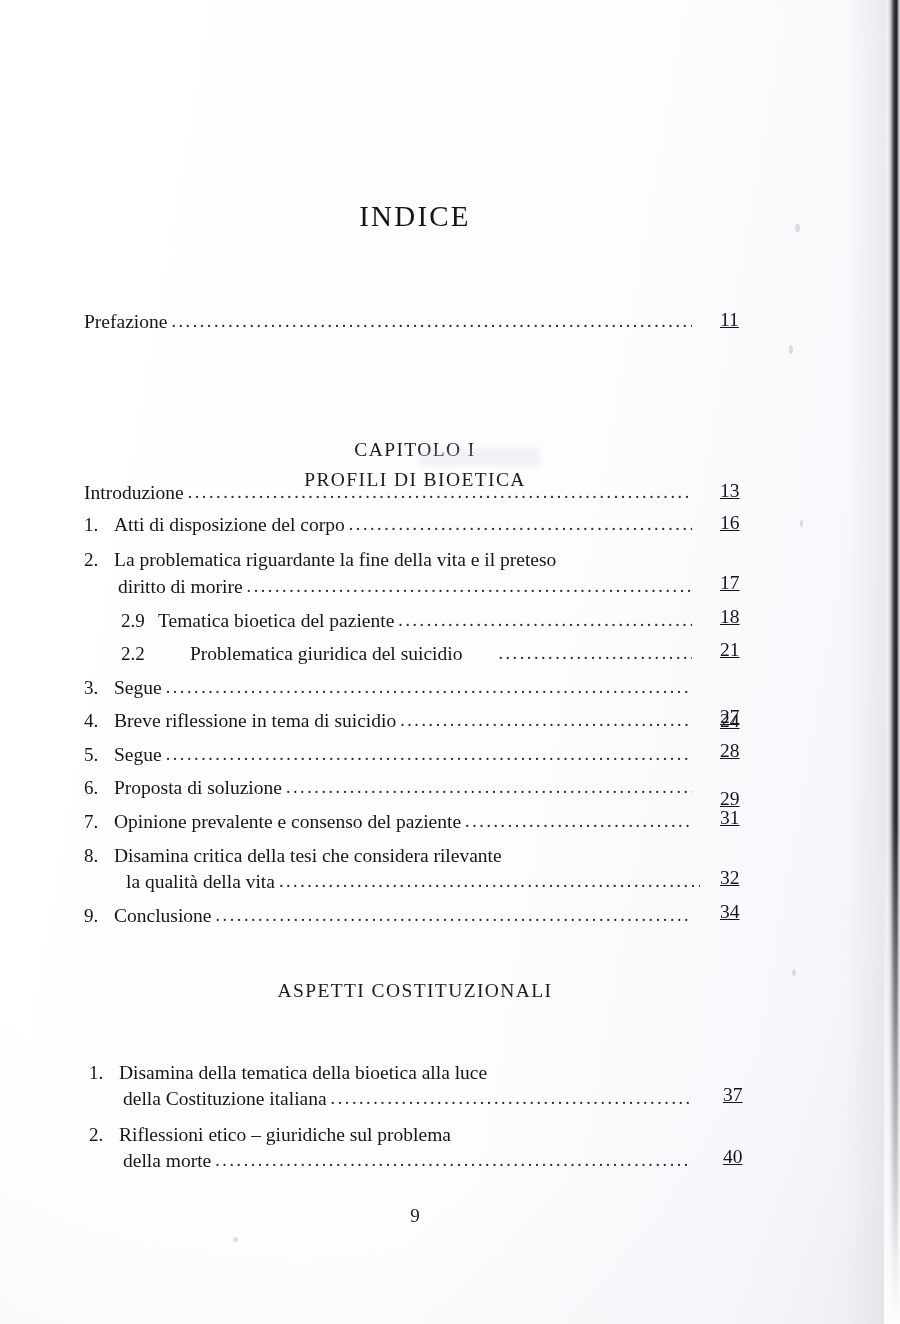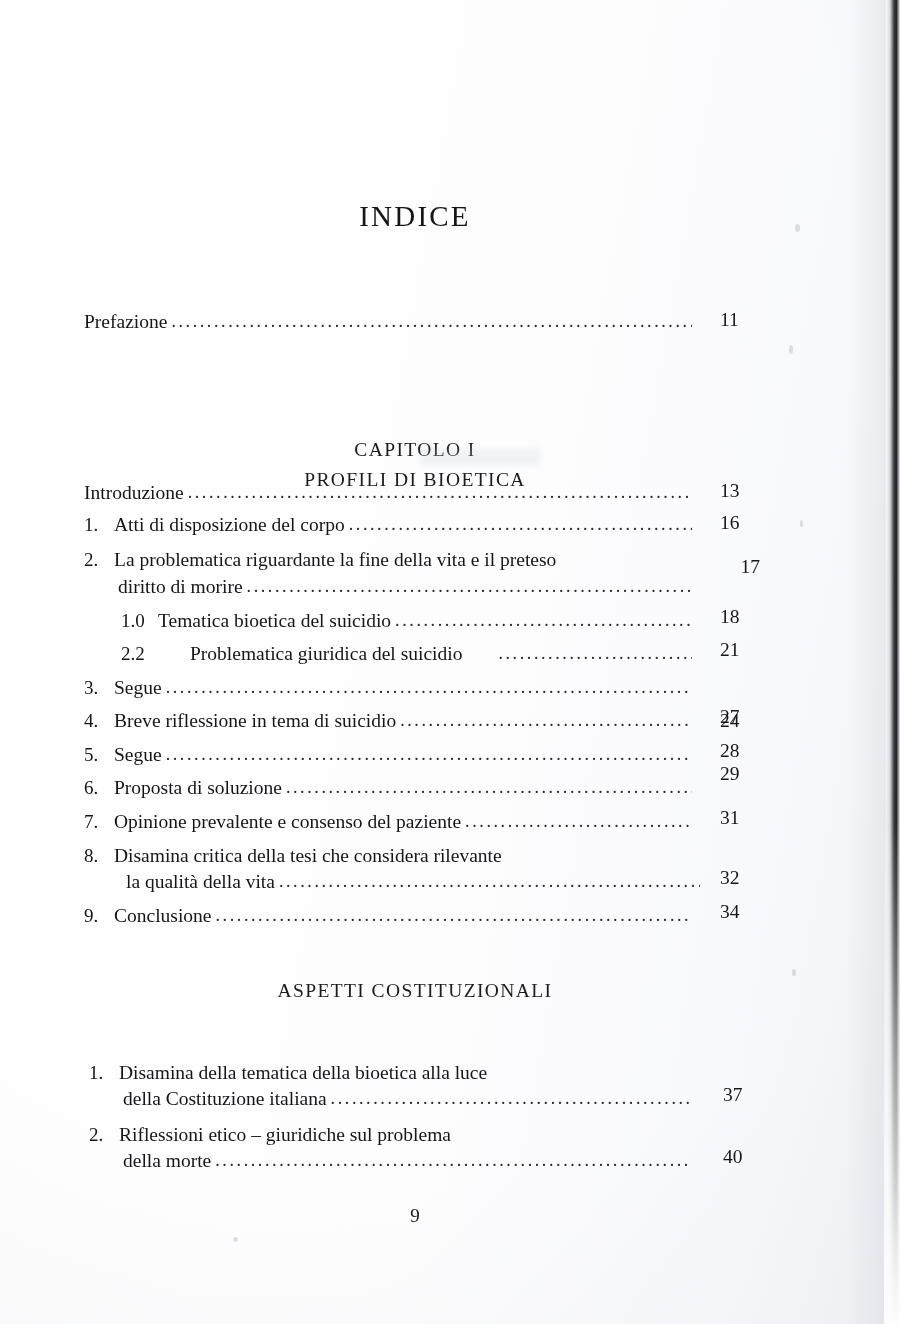--- a/index.html
+++ b/index.html
@@ -130,20 +130,21 @@
     color: #2a2a30;
     font-size: 18px;
     letter-spacing: 2.6px;
   }
   .toc-page {
     position: absolute;
     width: 40px;
     text-align: left;
     font-size: 19.5px;
     color: #15151a;
+    text-decoration: underline;
   }
 
   
   .toc-cont {
     position: absolute;
     display: flex;
     align-items: baseline;
     font-size: 19.5px;
     line-height: 25px;
     color: #15151a;
@@ -214,25 +215,25 @@
     <div class="toc-page" style="left:720px; top:512px;">16</div>
 
     <div class="toc-row" style="left:84px; top:547px; width:610px;">
       <span class="toc-num">2.</span>
       <span class="toc-label">La problematica riguardante la fine della vita e il preteso</span>
     </div>
     <div class="toc-cont" style="left:118px; top:574px; width:576px;">
       <span class="toc-label">diritto di morire</span>
       <span class="leader">....................................................................................................</span>
     </div>
-    <div class="toc-page" style="left:720px; top:556px;text-align:right;">17</div>
+    <div class="toc-page" style="left:720px; top:572px;">17</div>
 
     <div class="toc-row" style="left:121px; top:608px; width:573px;">
-      <span class="toc-num sub">1.0</span>
-      <span class="toc-label">Tematica bioetica del suicidio</span>
+      <span class="toc-num sub">2.9</span>
+      <span class="toc-label">Tematica bioetica del paziente</span>
       <span class="leader">....................................................................................................</span>
     </div>
     <div class="toc-page" style="left:720px; top:606px;">18</div>
 
     <div class="toc-row" style="left:121px; top:641px; width:573px;gap:32px;">
       <span class="toc-num sub">2.2</span>
       <span class="toc-label">Problematica giuridica del suicidio</span>
       <span class="leader">....................................................................................................</span>
     </div>
     <div class="toc-page" style="left:720px; top:639px;">21</div>
@@ -256,21 +257,21 @@
       <span class="toc-label">Segue</span>
       <span class="leader">....................................................................................................</span>
     </div>
     <div class="toc-page" style="left:720px; top:740px;">28</div>
 
     <div class="toc-row" style="left:84px; top:775px; width:610px;">
       <span class="toc-num">6.</span>
       <span class="toc-label">Proposta di soluzione</span>
       <span class="leader">....................................................................................................</span>
     </div>
-    <div class="toc-page" style="left:720px; top:763px;">29</div>
+    <div class="toc-page" style="left:720px; top:788px;">29</div>
 
     <div class="toc-row" style="left:84px; top:809px; width:610px;">
       <span class="toc-num">7.</span>
       <span class="toc-label">Opinione prevalente e consenso del paziente</span>
       <span class="leader">....................................................................................................</span>
     </div>
     <div class="toc-page" style="left:720px; top:807px;">31</div>
 
     <div class="toc-row" style="left:84px; top:843px; width:610px;">
       <span class="toc-num">8.</span>

